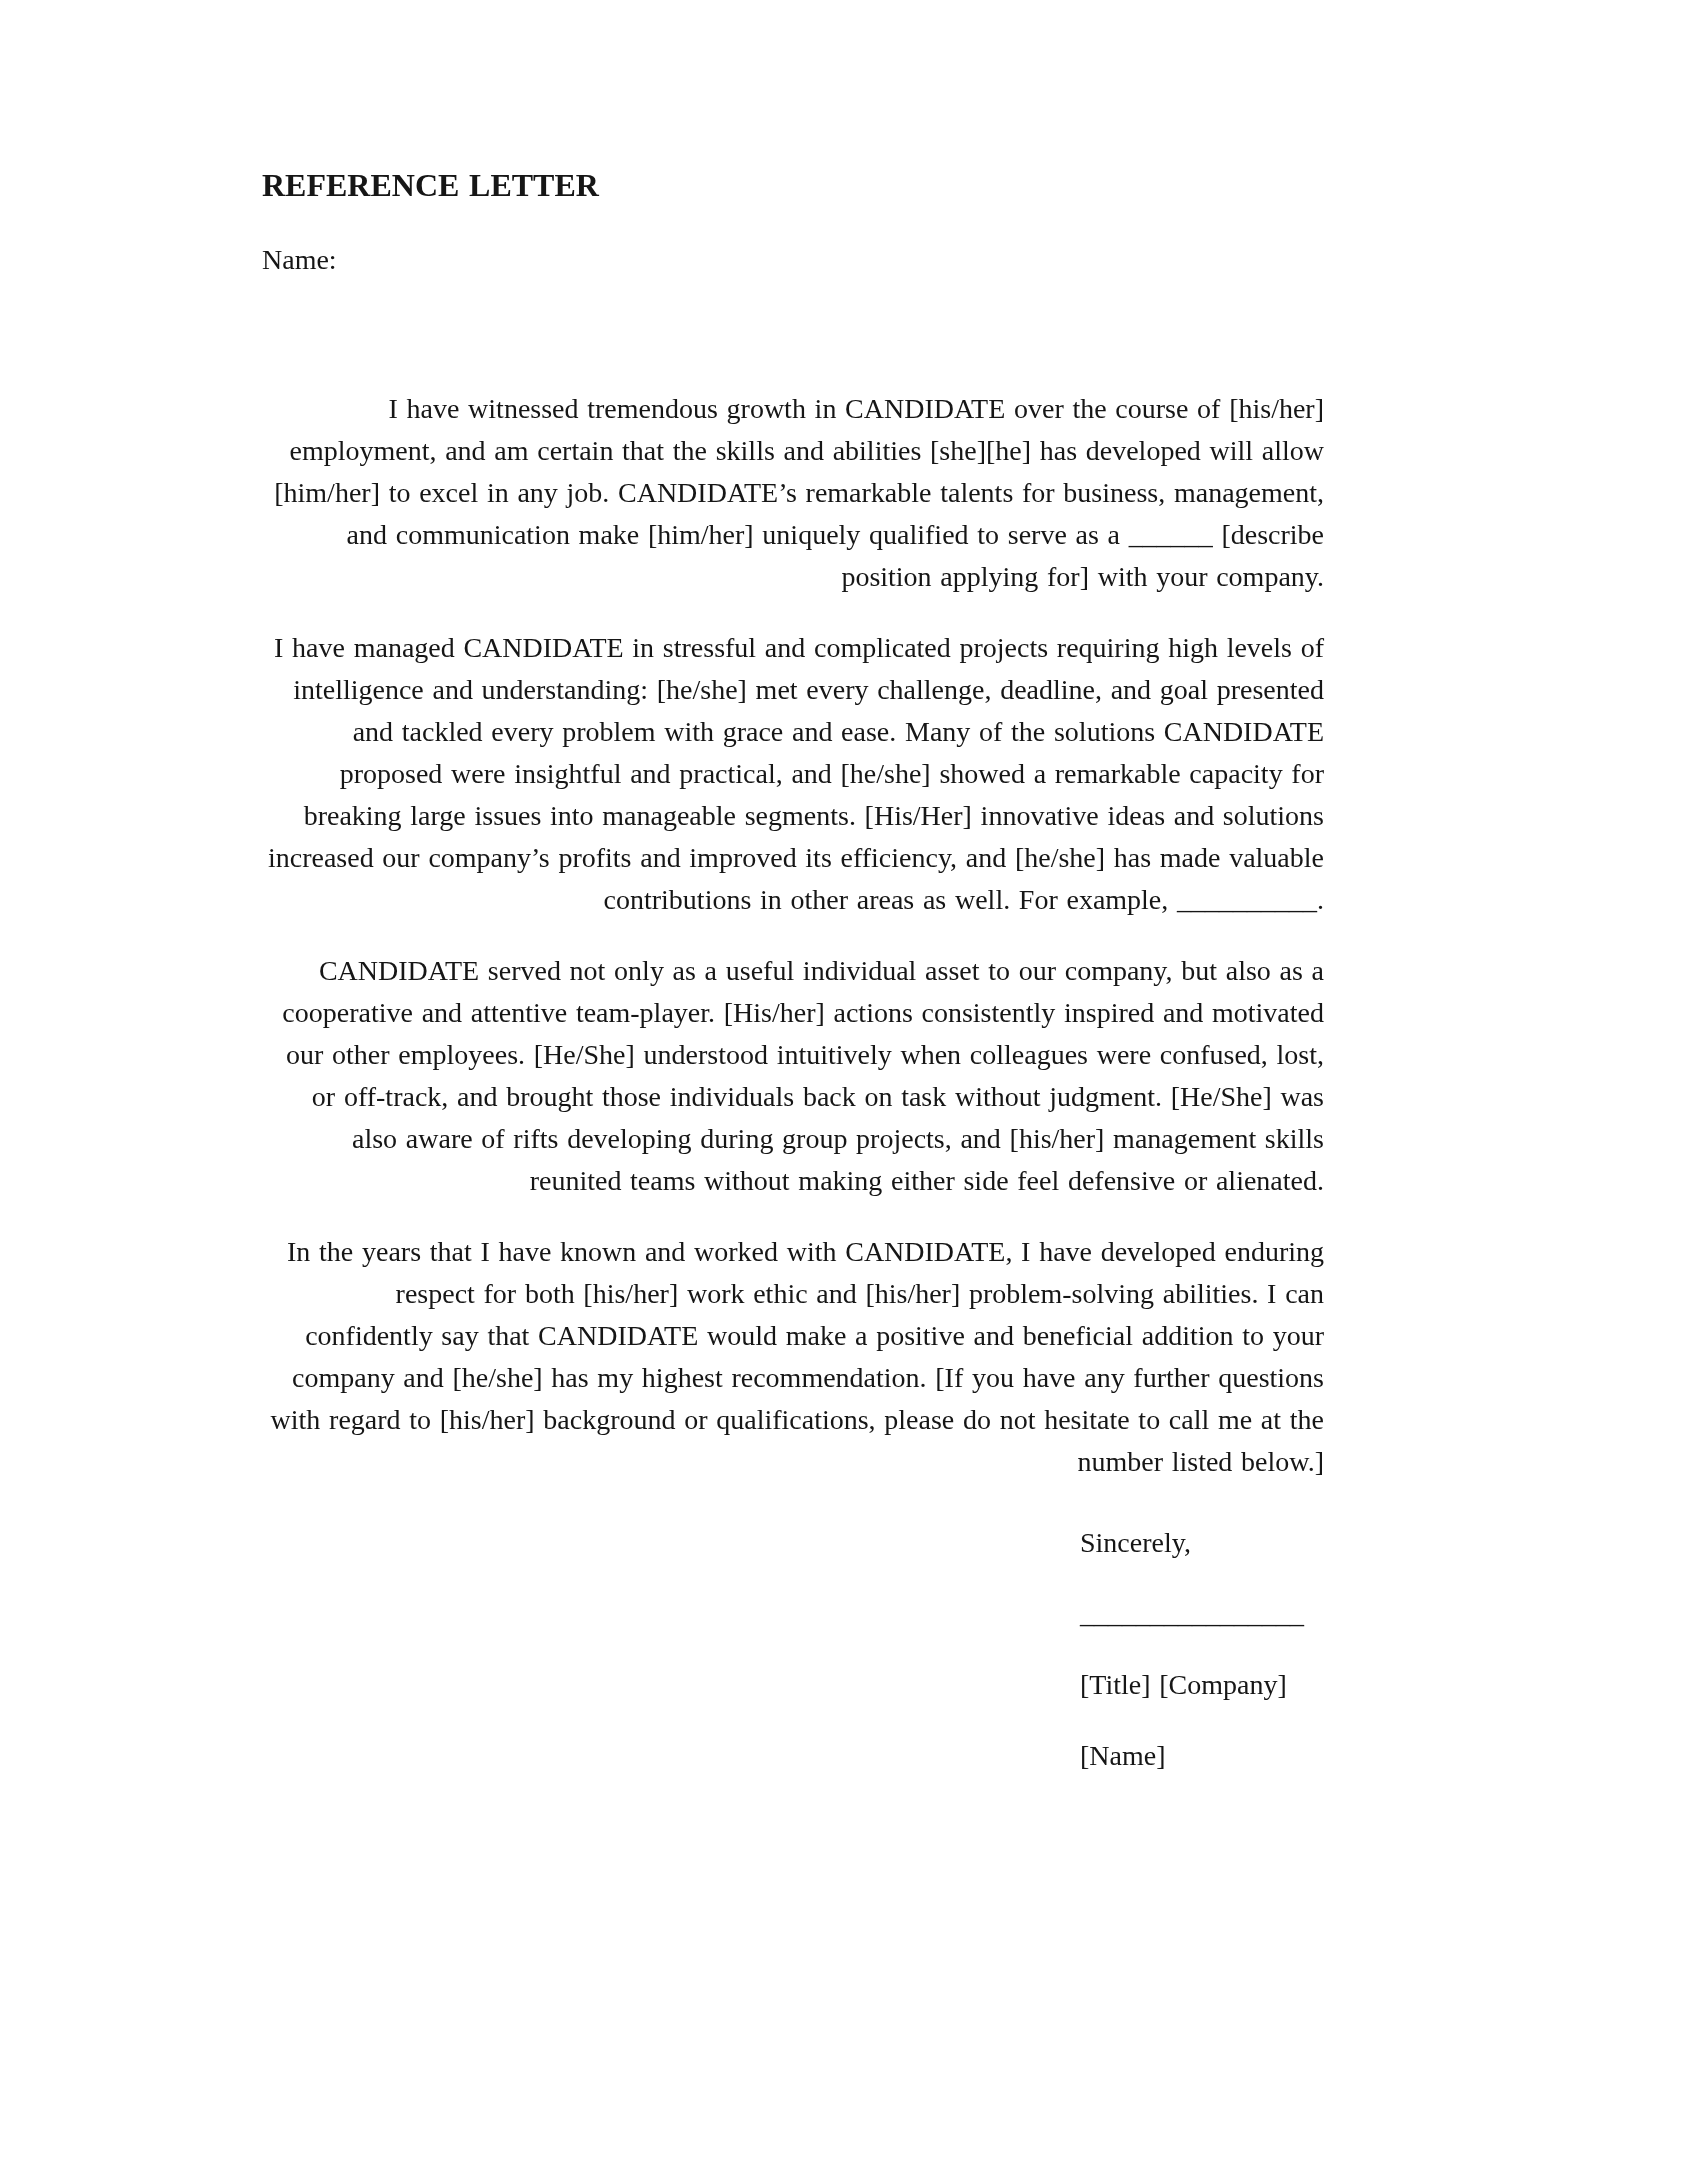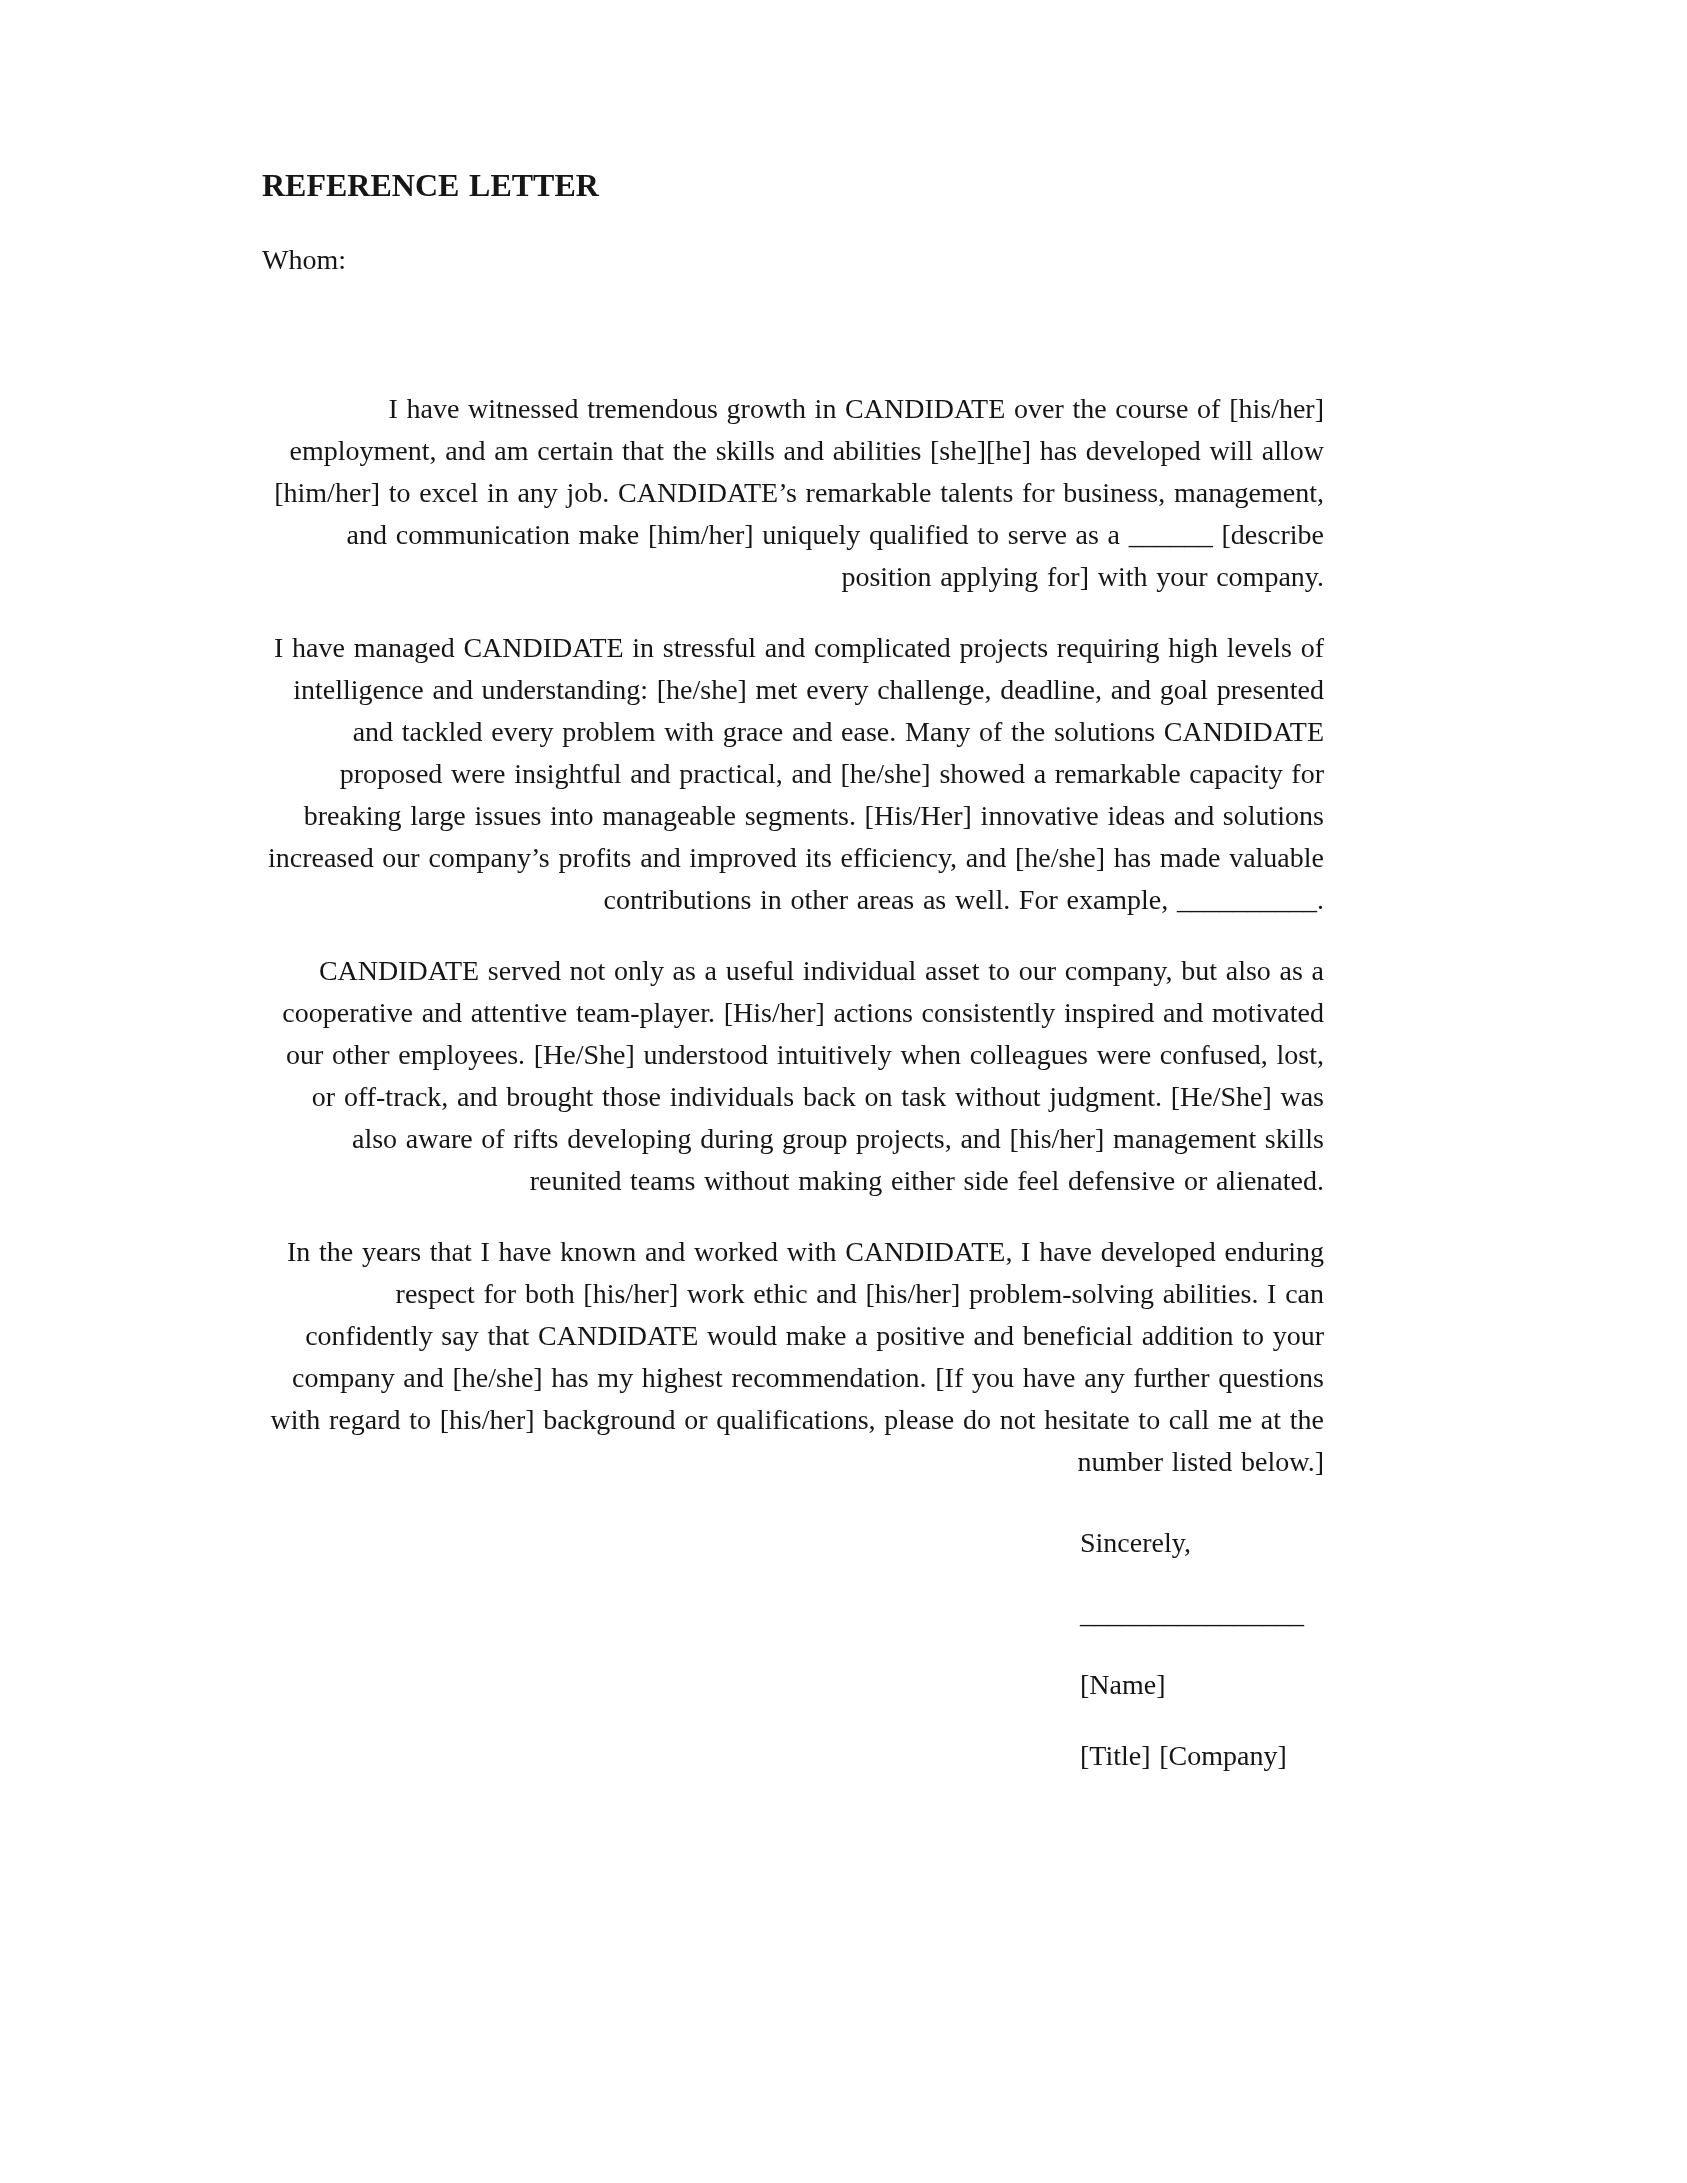--- a/index.html
+++ b/index.html
@@ -49,32 +49,32 @@
     word-spacing: 0;
   }
 </style>
 </head>
 <body>
 
 <div class="page">
 
   <p class="doc-title">REFERENCE LETTER</p>
 
-  <p class="date-line">Whom:</p>
+  <p class="date-line">Name:</p>
 
 
   <p class="body-para">I have witnessed tremendous growth in CANDIDATE over the course of [his/her] employment, and am certain that the skills and abilities [she][he] has developed will allow [him/her] to excel in any job. CANDIDATE’s remarkable talents for business, management, and communication make [him/her] uniquely qualified to serve as a ______ [describe position applying for] with your company.</p>
 
   <p class="body-para">I have managed CANDIDATE in stressful and complicated projects requiring high levels of intelligence and understanding: [he/she] met every challenge, deadline, and goal presented and tackled every problem with grace and ease. Many of the solutions CANDIDATE proposed were insightful and practical, and [he/she] showed a remarkable capacity for breaking large issues into manageable segments. [His/Her] innovative ideas and solutions increased our company’s profits and improved its efficiency, and [he/she] has made valuable contributions in other areas as well. For example, __________.</p>
 
   <p class="body-para">CANDIDATE served not only as a useful individual asset to our company, but also as a cooperative and attentive team-player. [His/her] actions consistently inspired and motivated our other employees. [He/She] understood intuitively when colleagues were confused, lost, or off-track, and brought those individuals back on task without judgment. [He/She] was also aware of rifts developing during group projects, and [his/her] management skills reunited teams without making either side feel defensive or alienated.</p>
 
   <p class="body-para">In the years that I have known and worked with CANDIDATE, I have developed enduring respect for both [his/her] work ethic and [his/her] problem-solving abilities. I can confidently say that CANDIDATE would make a positive and beneficial addition to your company and [he/she] has my highest recommendation. [If you have any further questions with regard to [his/her] background or qualifications, please do not hesitate to call me at the number listed below.]</p>
 
   <div class="closing-block">
     <p>Sincerely,</p>
     <p class="signature-line">________________</p>
+    <p>[Title] [Company]</p>
     <p>[Name]</p>
-    <p>[Title] [Company]</p>
   </div>
 
 </div>
 
 
 </body></html>

